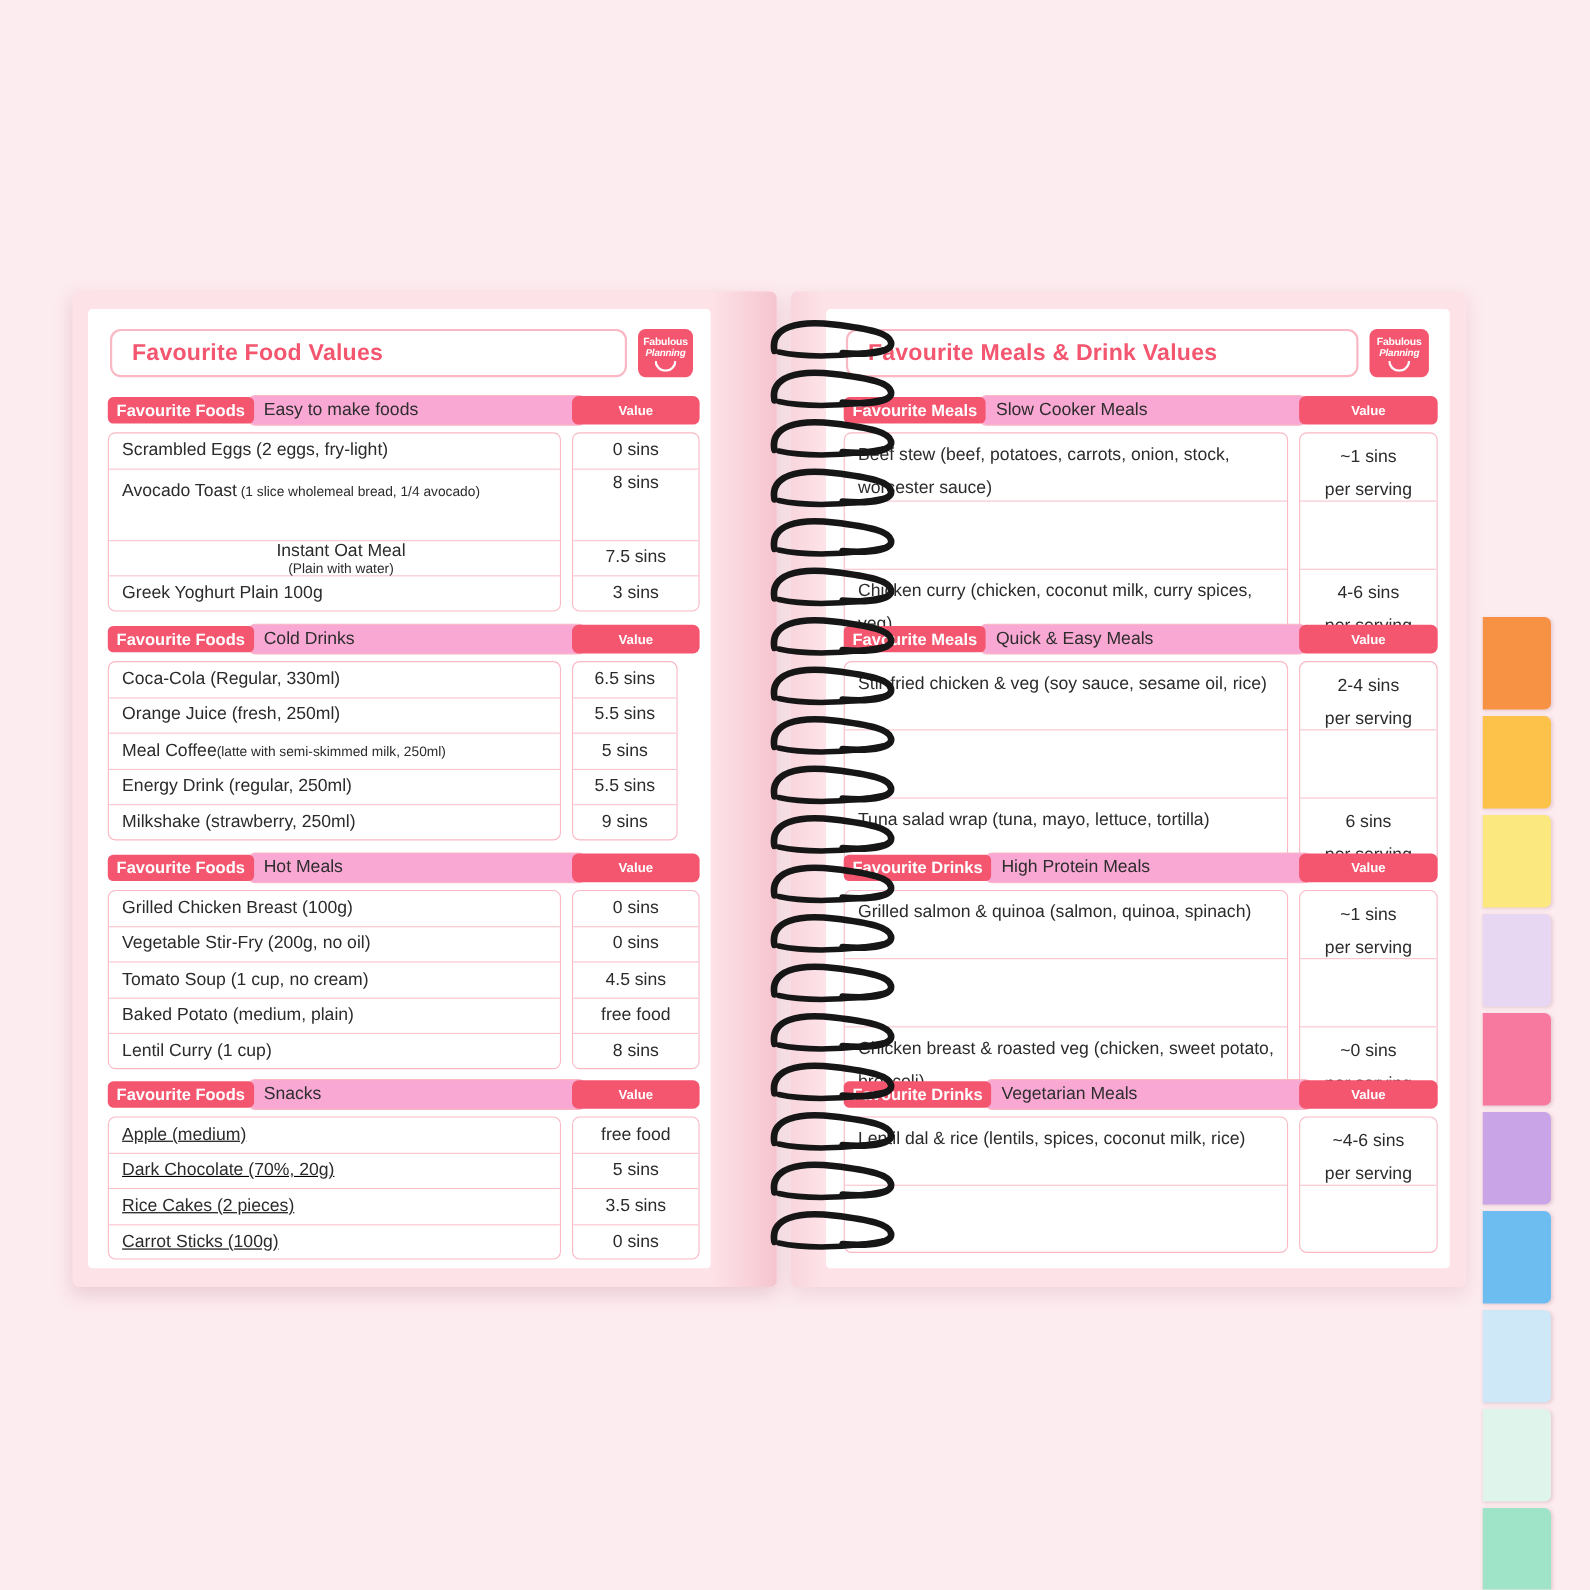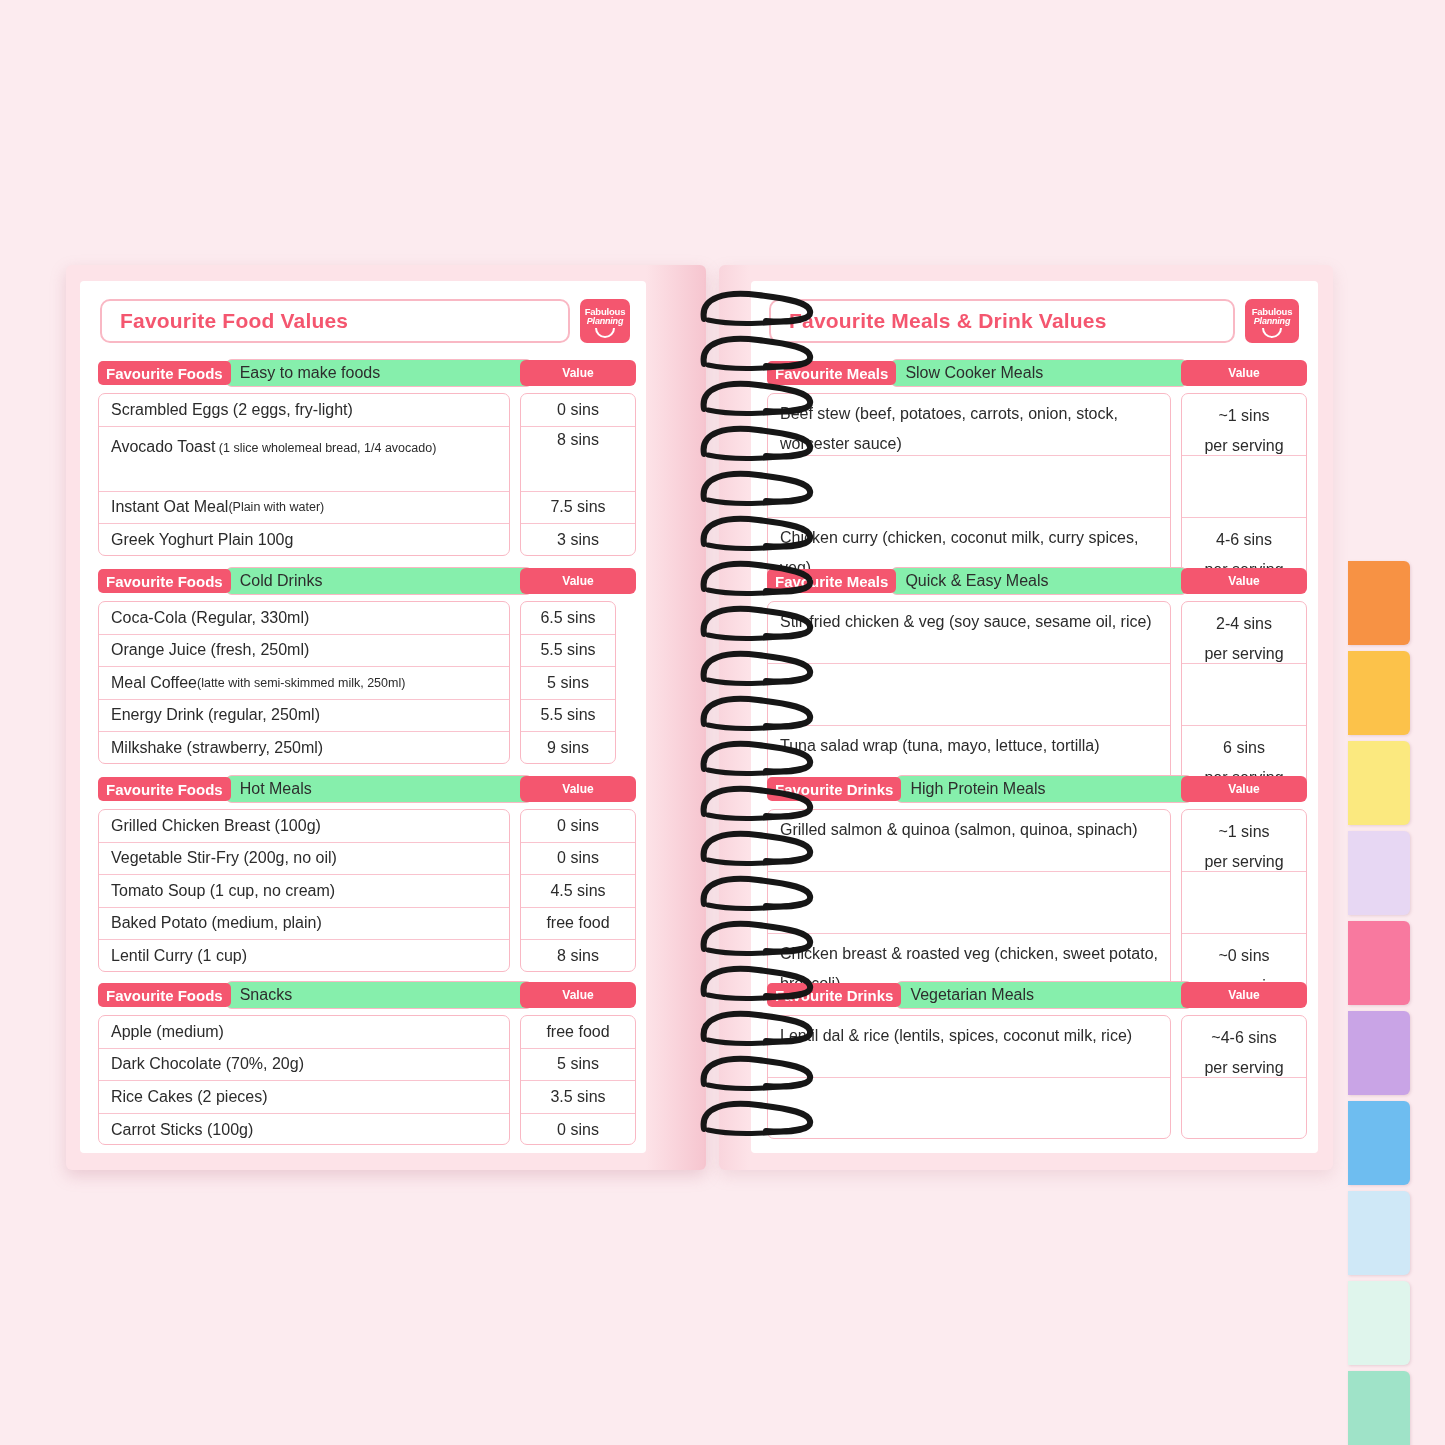--- a/index.html
+++ b/index.html
@@ -189,21 +189,21 @@
     display: flex;
     align-items: center;
     padding: 0 8px;
     box-sizing: border-box;
     white-space: nowrap;
     z-index: 2;
   }
   .sec-field {
     border: 1.6px solid #f9b8c4;
     border-radius: 7px;
-    background: #86efac;
+    background: #f9a8d4;
     height: 28px;
     display: flex;
     align-items: center;
     box-sizing: border-box;
     margin-left: -6px;
     padding-left: 14px;
   }
   .sec-field span {
     font-size: 16px;
     color: #2d2d2d;
@@ -319,21 +319,21 @@
             <div class="sec-field" style="width: 308px;">
               <span>Easy to make foods</span>
             </div>
           </div>
           <div class="val-chip" style="position: absolute; left: 440px; top: 79px; width: 116px;">Value</div>
           <div class="tbl-items" style="left: 18px; top: 112px; width: 412px; height: 162.5px;">
             <div class="row" style="height: 32.5px;">
               <span class="main">Scrambled Eggs (2 eggs, fry-light)</span>
             </div>
             <div class="row" style="height: 65px; display: block; padding-top: 4px; line-height: 1.95;"><span class="main">Avocado Toast</span><span class="sub"> (1 slice wholemeal bread, 1/4 avocado)</span></div>
-            <div class="row" style="height: 32.5px;">
+            <div class="row" style="height: 32.5px; flex-direction: column;">
               <span class="main">Instant Oat Meal</span>
               <span class="sub"> (Plain with water)</span>
             </div>
             <div class="row" style="height: 32.5px;">
               <span class="main">Greek Yoghurt Plain 100g</span>
             </div>
           </div>
           <div class="tbl-vals" style="left: 440px; top: 112px; width: 116px; height: 162.5px;">
             <div class="vrow" style="height: 32.5px;">0 sins</div>
             <div class="vrow" style="height: 65px; align-items: flex-start; padding-top: 4px;">8 sins</div>
@@ -403,21 +403,21 @@
             <div class="vrow" style="height: 32.5px;">free food</div>
             <div class="vrow" style="height: 32.5px;">8 sins</div>
           </div>
           <div class="sec-head" style="left: 18px; top: 700px;">
             <div class="sec-chip">Favourite Foods</div>
             <div class="sec-field" style="width: 308px;">
               <span>Snacks</span>
             </div>
           </div>
           <div class="val-chip" style="position: absolute; left: 440px; top: 701px; width: 116px;">Value</div>
-          <div class="tbl-items" style="left: 18px; top: 734px; width: 412px; height: 130px;">
+          <div class="tbl-items" style="left: 18px; top: 734px; width: 412px; height: 130px; text-decoration: underline;">
             <div class="row" style="height: 32.5px;">
               <span class="main">Apple (medium)</span>
             </div>
             <div class="row" style="height: 32.5px;">
               <span class="main">Dark Chocolate (70%, 20g)</span>
             </div>
             <div class="row" style="height: 32.5px;">
               <span class="main">Rice Cakes (2 pieces)</span>
             </div>
             <div class="row" style="height: 32.5px;">

